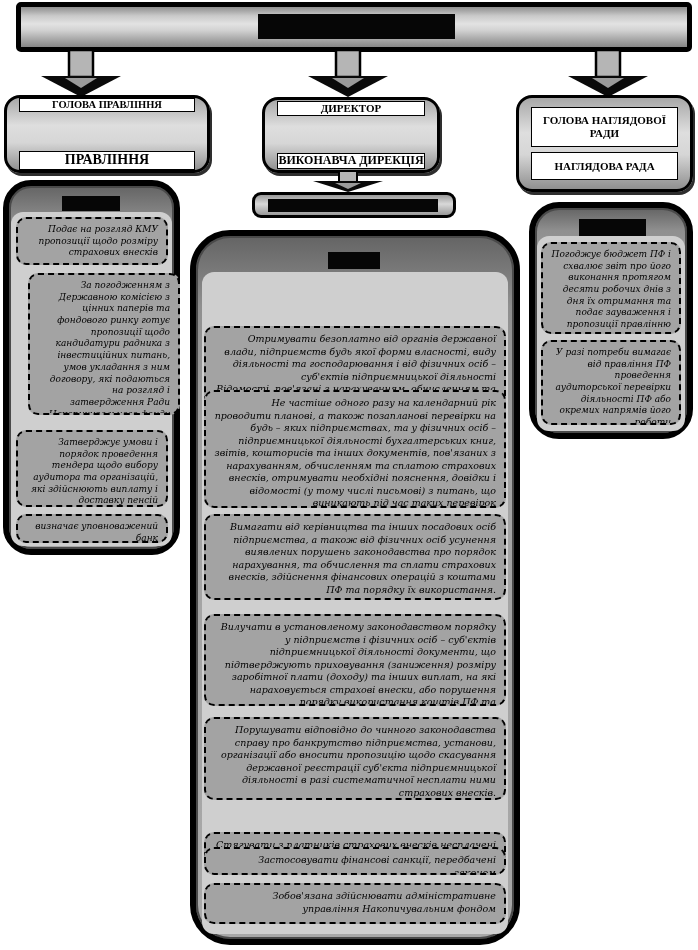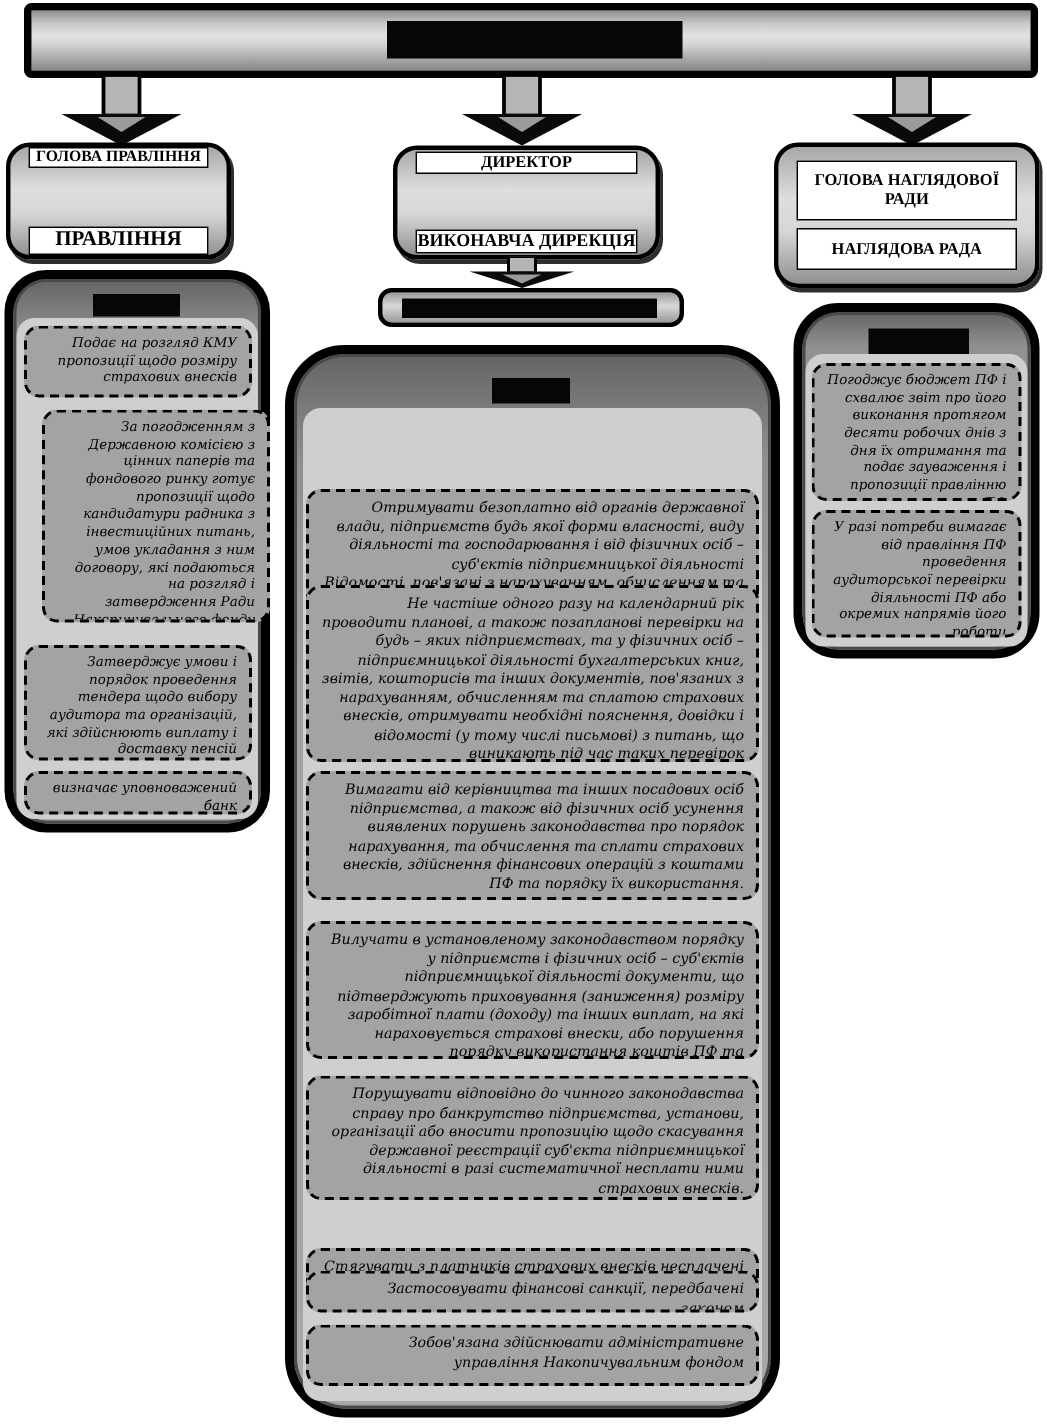--- a/index.html
+++ b/index.html
@@ -49,21 +49,21 @@
     <rect x="28" y="0" width="24" height="27" fill="#b5b5b5" stroke="#000" stroke-width="2.5"></rect>
     <polygon points="0,26 80,26 40,47" fill="#0a0a0a"></polygon>
     <polygon points="24,28 56,28 40,38" fill="#9b9b9b"></polygon>
   </svg>
   <svg class="arrow" style="left:568px;top:50px;" width="80" height="47">
     <rect x="28" y="0" width="24" height="27" fill="#b5b5b5" stroke="#000" stroke-width="2.5"></rect>
     <polygon points="0,26 80,26 40,47" fill="#0a0a0a"></polygon>
     <polygon points="24,28 56,28 40,38" fill="#9b9b9b"></polygon>
   </svg>
 
-  <div class="hdr" style="left:4px;top:95px;width:150px;height:78px;gap:39px;">
+  <div class="hdr" style="left:4px;top:95px;width:206px;height:78px;gap:39px;">
     <div class="cell" style="height:21px;font-size:10.5px;">ГОЛОВА ПРАВЛІННЯ</div>
     <div class="cell" style="height:31px;font-size:14px;">ПРАВЛІННЯ</div>
   </div>
 
   <div class="hdr" style="left:262px;top:97px;width:178px;height:76px;">
     <div class="cell" style="height:32px;font-size:11px;">ДИРЕКТОР</div>
     <div class="cell" style="height:26px;font-size:12px;margin-top:32px;">ВИКОНАВЧА ДИРЕКЦІЯ</div>
   </div>
 
   <div class="hdr" style="left:516px;top:95px;width:177px;height:97px;">

